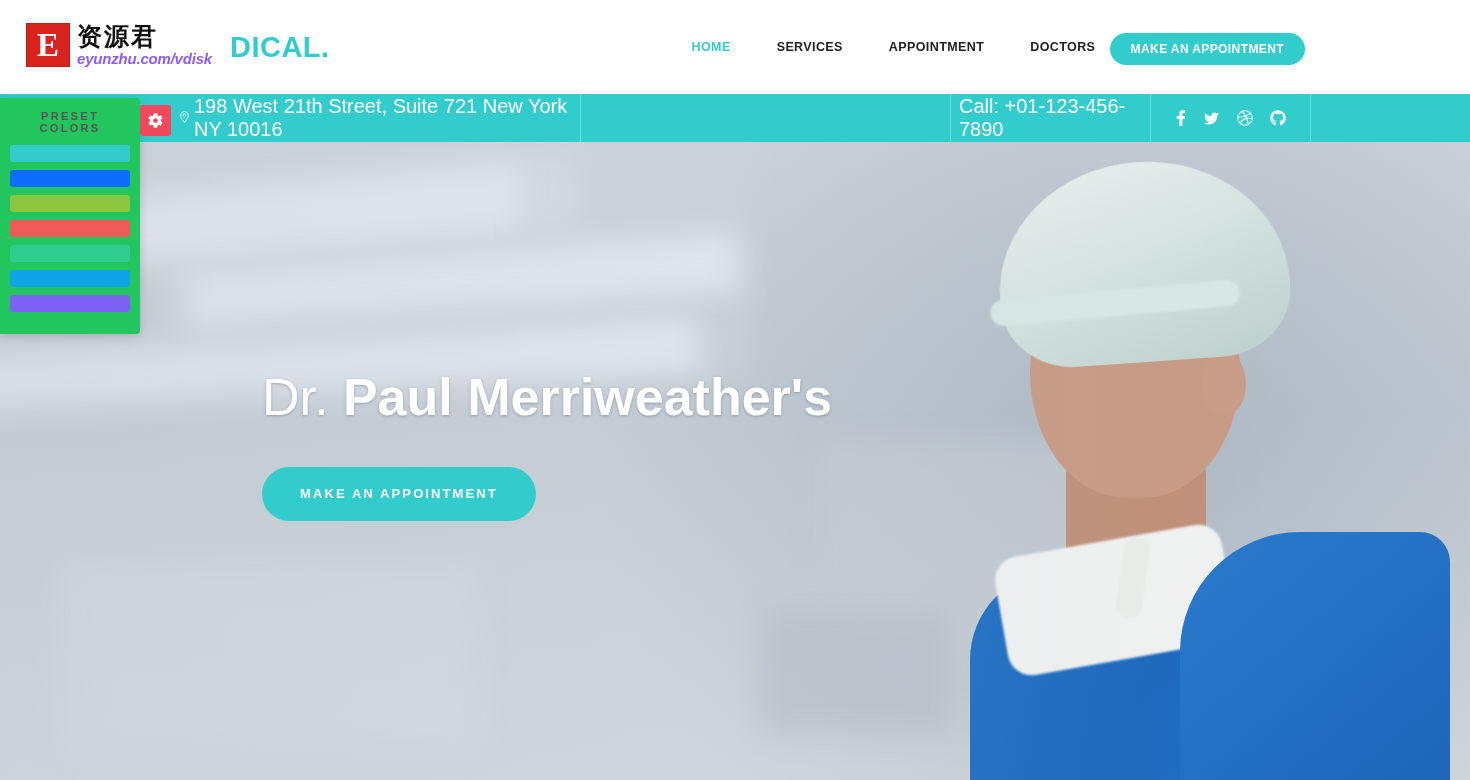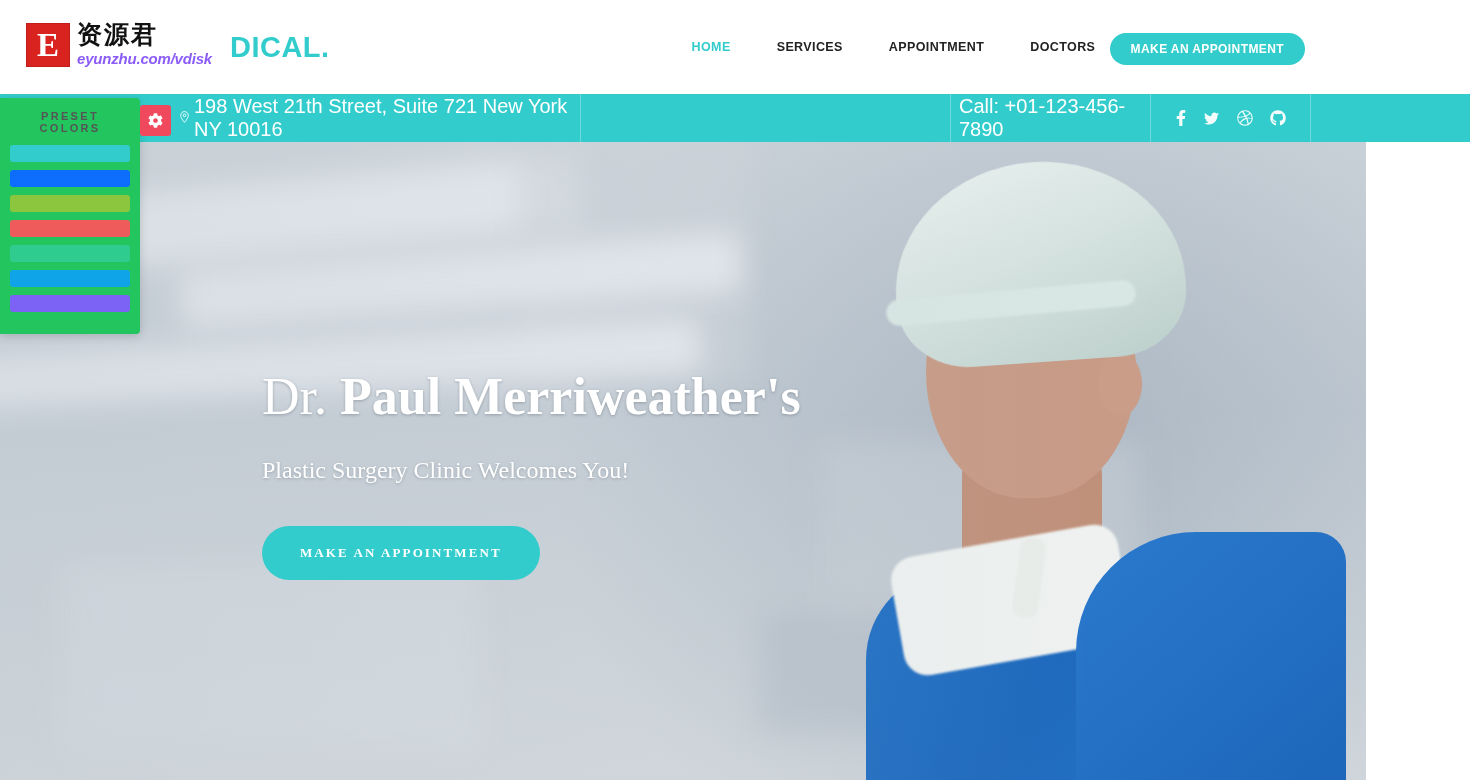--- a/index.html
+++ b/index.html
@@ -34,21 +34,21 @@
     width:44px; height:44px;
     background:#d9231f;
     border:1px solid #c01d18;
     display:flex; align-items:center; justify-content:center;
     font-family:"Liberation Serif", serif;
     font-weight:bold; font-size:33px; color:#ffffff;
     line-height:1;
   }
   .wm-txt { display:flex; flex-direction:column; line-height:1; }
   .wm-cn {
-    font-family:Liberation Mono, monospace;
+    font-family:Liberation Serif, serif;
     font-size:25px; font-weight:bold; color:#111;
     letter-spacing:2px;
   }
   .wm-url {
     font-family:"Liberation Sans", sans-serif;
     font-size:15px; font-weight:bold; font-style:italic;
     color:#8b5cf6; margin-top:2px; letter-spacing:-0.2px;
   }
   .brand-word {
     margin-left:18px;
@@ -115,23 +115,22 @@
     gap:17px;
   }
   .tb-end { width:160px; border-left:1px solid rgba(255,255,255,0.28); }
   .soc { cursor:pointer; display:flex; align-items:center; }
   .soc svg { fill:#ffffff; opacity:0.95; }
   .pin svg { fill:#ffffff; }
 
   
   .hero {
     position:absolute; top:142px; left:0;
-    width:1366px; height:638px;
+    width:1470px; height:638px;
     overflow:hidden;
-    font-family:Liberation Serif, serif;
   }
   .hero-bg {
     position:absolute; inset:0;
     background:
       radial-gradient(circle at 78% 46%, rgba(150,165,180,0.55) 0%, rgba(150,165,180,0) 46%),
       linear-gradient(180deg, #cfd6dc 0%, #c6ced6 42%, #cdd4da 70%, #d3d9de 100%);
   }
   
   .or-shape {
     position:absolute;
@@ -371,21 +370,20 @@
         <div class="doc-cap-band"></div>
       </div>
     </div>
     <div class="hero-scrim"></div>
 
     <div class="hero-content">
       <div class="hero-title">
         <span>Dr.</span>
         <b>Paul Merriweather's</b>
       </div>
-      <div class="hero-sub">Plastic Surgery Clinic Welcomes You!</div>
       <div class="hero-btn">MAKE AN APPOINTMENT</div>
     </div>
 
   </div>
 
   <div class="preset">
     <div class="preset-title">PRESET COLORS</div>
     <div class="swatch" style="background: rgb(51, 204, 204);"></div>
     <div class="swatch" style="background: rgb(13, 110, 253);"></div>
     <div class="swatch" style="background: rgb(140, 198, 62);"></div>

